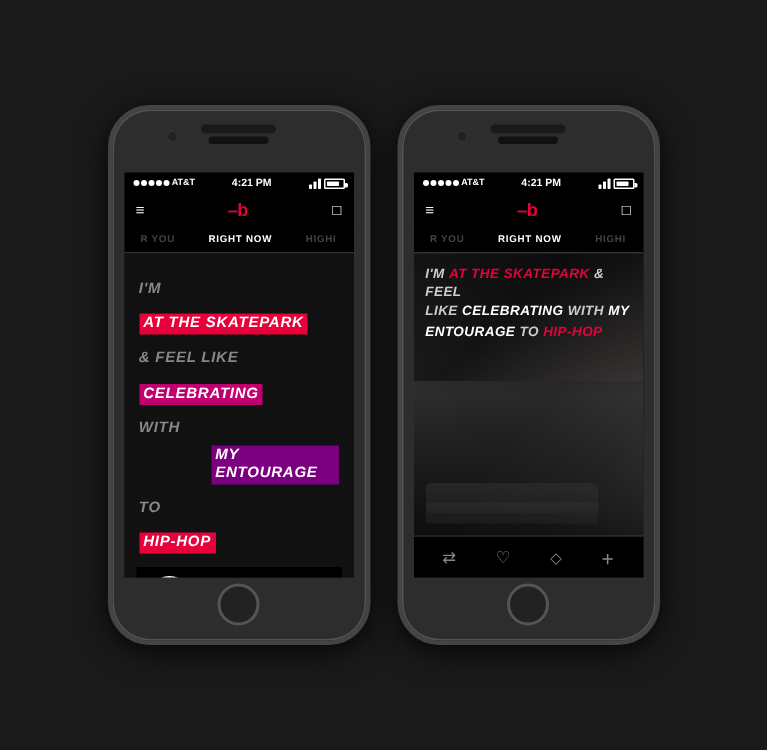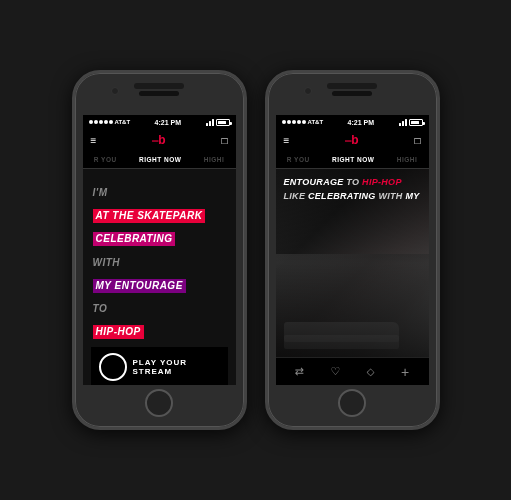--- a/index.html
+++ b/index.html
@@ -250,21 +250,21 @@
     .mood-highlight {
       display: inline-block;
       font-size: 10px;
       font-weight: 800;
       font-style: italic;
       padding: 1px 3px;
       letter-spacing: 0.5px;
     }
     .mood-red { background: #e8003a; color: #fff; }
     .mood-pink { background: #c0006e; color: #fff; }
-    .mood-purple { background: #7b0080; color: #fff; }
+    .mood-purple { background: #7b0080; color: #fff; margin-left: 48px; }
 
     
     .play-stream-bar {
       display: flex;
       align-items: center;
       gap: 6px;
       padding: 6px 8px;
       background: #000;
     }
     .play-circle {
@@ -470,20 +470,23 @@
 
       <div class="screen-content-left">
         <div class="mood-text">
           <div class="mood-line">
             <span class="mood-plain">I'M</span>
           </div>
           <div class="mood-line">
             <span class="mood-highlight mood-red">AT THE SKATEPARK</span>
           </div>
           <div class="mood-line">
+            <span class="mood-plain">&amp; FEEL LIKE</span>
+          </div>
+          <div class="mood-line">
             <span class="mood-highlight mood-pink">CELEBRATING</span>
           </div>
           <div class="mood-line">
             <span class="mood-plain">WITH</span>
           </div>
           <div class="mood-line">
             <span class="mood-highlight mood-purple">MY ENTOURAGE</span>
           </div>
           <div class="mood-line">
             <span class="mood-plain">TO</span>
@@ -556,24 +559,27 @@
           <div class="album-art-bg"></div>
 
           <div style="position:absolute;bottom:0;left:0;right:0;height:55%;background:linear-gradient(135deg,#444 0%,#2a2a2a 40%,#333 70%,#555 100%);opacity:0.6;"></div>
           <div style="position:absolute;bottom:15px;left:8px;right:30px;height:20px;background:#666;border-radius:3px 6px 2px 2px;opacity:0.5;"></div>
           <div style="position:absolute;bottom:8px;left:8px;right:30px;height:14px;background:#777;border-radius:2px;opacity:0.4;"></div>
 
           <div style="position:absolute;inset:0;background:linear-gradient(to bottom, rgba(0,0,0,0.55) 0%, rgba(0,0,0,0.1) 50%, rgba(0,0,0,0.7) 100%);"></div>
 
           <div class="album-overlay-text">
             <div class="album-overlay-line">
-              <span style="color:#fff;font-style:italic;font-weight:800;">ENTOURAGE</span><span style="color:#ccc;font-style:italic;"> TO </span><span style="color:#e8003a;font-style:italic;font-weight:800;">HIP-HOP</span>
+              <span style="color:#ccc;font-style:italic;">I'M </span><span class="highlight-red" style="color:#e8003a;font-style:italic;font-weight:800;">AT THE SKATEPARK</span><span style="color:#ccc;font-style:italic;"> &amp; FEEL</span>
             </div>
             <div class="album-overlay-line">
               <span style="color:#ccc;font-style:italic;">LIKE </span><span style="color:#fff;font-style:italic;font-weight:800;">CELEBRATING</span><span style="color:#ccc;font-style:italic;"> WITH </span><span style="color:#fff;font-style:italic;font-weight:800;">MY</span>
+            </div>
+            <div class="album-overlay-line">
+              <span style="color:#fff;font-style:italic;font-weight:800;">ENTOURAGE</span><span style="color:#ccc;font-style:italic;"> TO </span><span style="color:#e8003a;font-style:italic;font-weight:800;">HIP-HOP</span>
             </div>
           </div>
         </div>
 
 
         <div class="action-bar">
           <span class="action-icon" style="font-size:11px;">⇄</span>
           <span class="action-icon" style="font-size:11px;">♡</span>
           <span class="action-icon" style="font-size:10px;">◇</span>
           <span class="action-icon" style="font-size:14px;">+</span>

